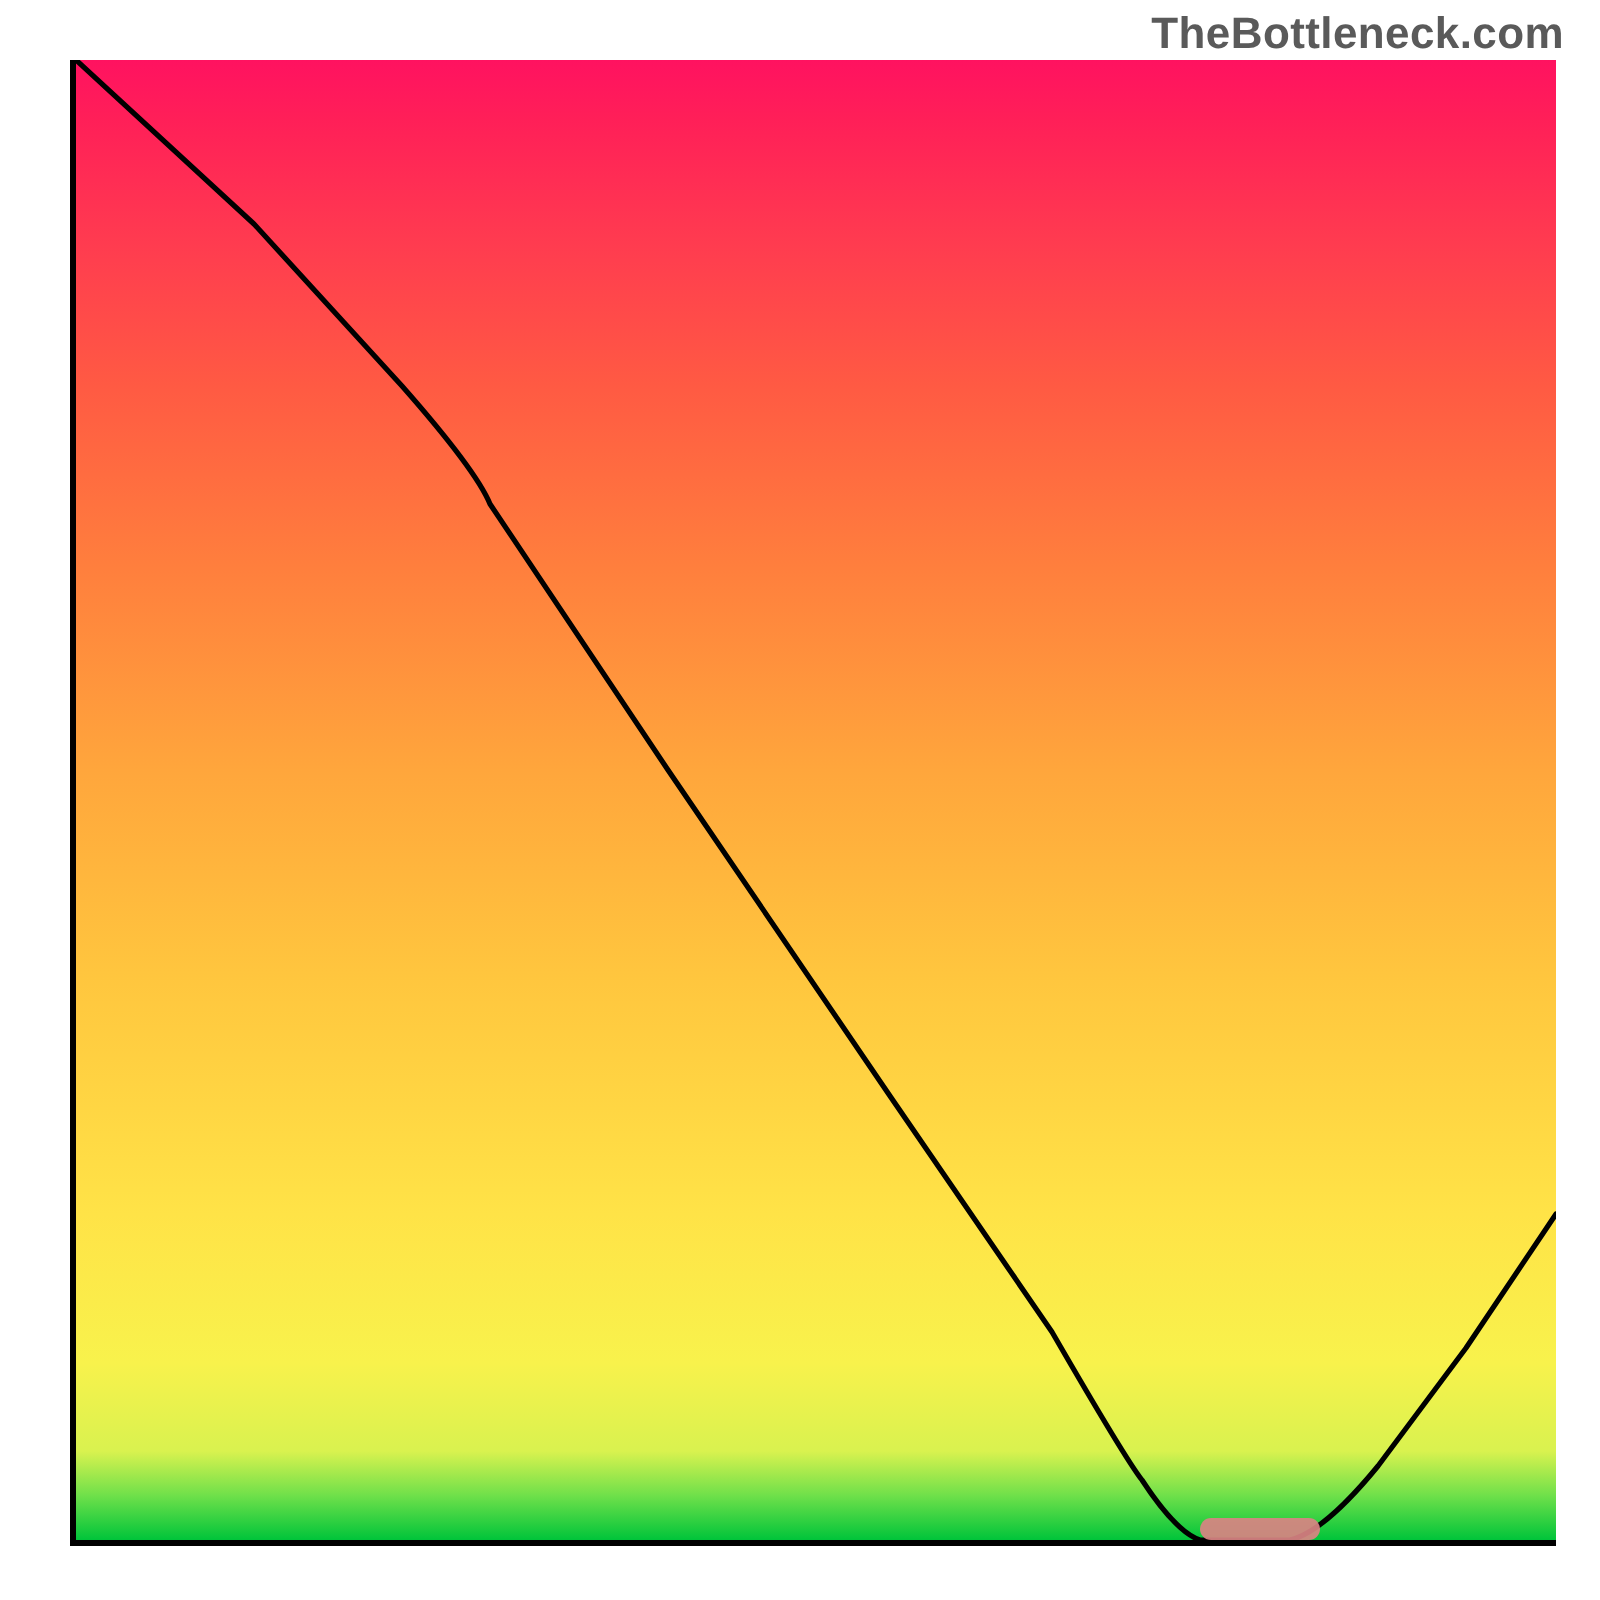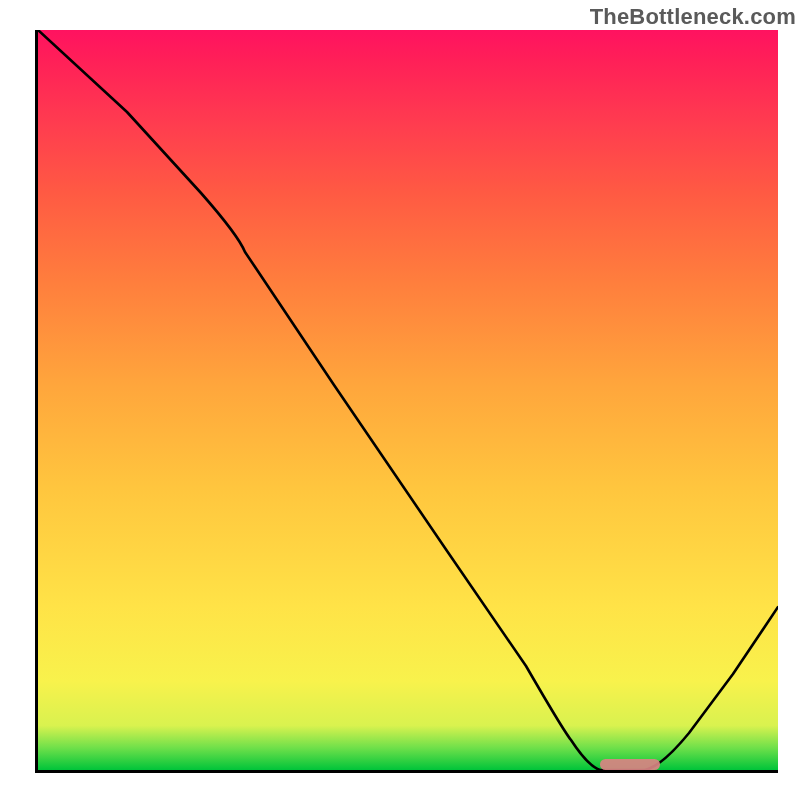--- a/index.html
+++ b/index.html
@@ -11,21 +11,21 @@
     font-family: Arial, Helvetica, sans-serif;
   }
   .wrap {
     position: relative;
     width: 800px;
     height: 800px;
   }
   .watermark {
     position: absolute;
     top: 4px;
-    right: 4px;
+    right: 18px;
     font-size: 22px;
     font-weight: 600;
     color: #5a5a5a;
     letter-spacing: 0.2px;
   }
   .chart-area {
     position: absolute;
     left: 38px;
     top: 30px;
     width: 740px;

